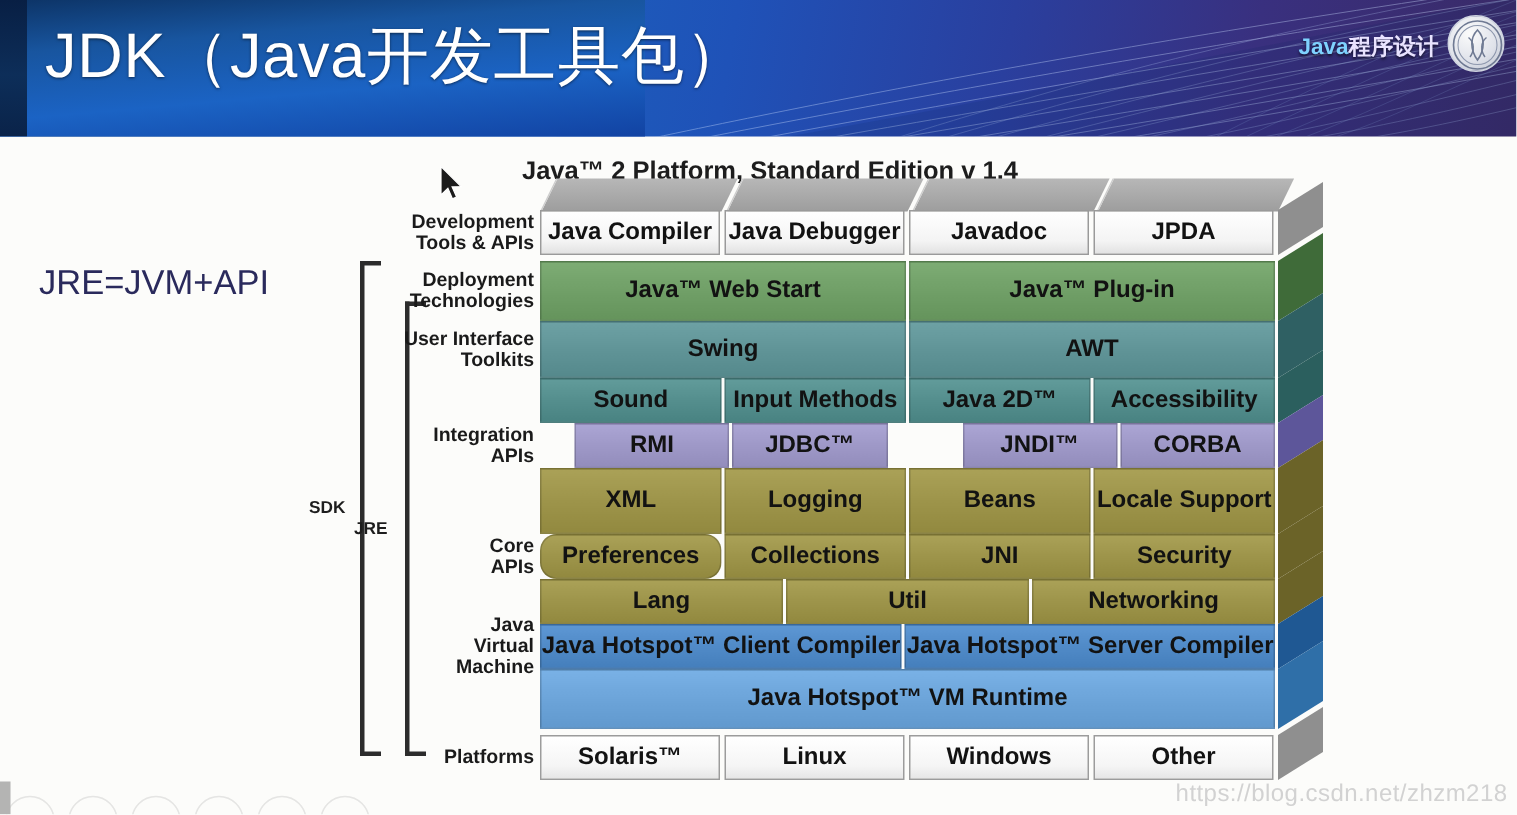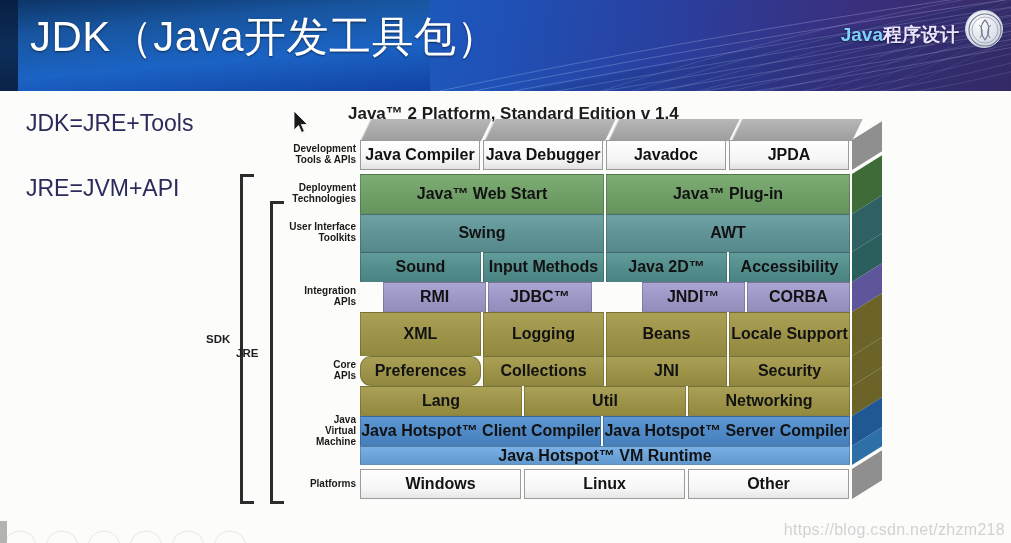--- a/index.html
+++ b/index.html
@@ -30,21 +30,21 @@
   .mesh { position:absolute; right:0; top:0; width:640px; height:91px; opacity:.85; }
   .banner-title {
     position: absolute; left: 30px; top: 16px;
     font-size: 42px; line-height: 1; color: #ffffff;
     letter-spacing: .5px;
     text-shadow: 0 1px 2px rgba(0,0,0,.55);
     white-space: nowrap;
   }
   .brand {
     position:absolute; right: 52px; top: 22px;
-    font-size: 19px; font-weight: bold; white-space: nowrap;
+    font-size: 15px; font-weight: bold; white-space: nowrap;
     text-shadow: 0 1px 2px rgba(0,0,0,.6);
   }
   .brand .b-java { color:#7fd2ff; }
   .brand .b-cn { color:#e9e3ff; }
   .seal {
     position:absolute; right:8px; top:10px; width:38px; height:38px;
     border-radius:50%;
     background: radial-gradient(circle at 38% 32%, #fbfbfb 0%, #dfe2ea 55%, #b9bfcc 100%);
     border:1px solid #cfd4e0;
   }
@@ -76,21 +76,21 @@
   }
   #bracket-sdk { left:8px; top:70px; width:3px; height:330px; }
   #bracket-jre { left:38px; top:97px; width:3px; height:303px; }
 
   
   .stack { position:absolute; left:128px; top:36px; width:500px; }
   .row { position:relative; width:492px; display:flex; }
   .row .rowlabel {
     position:absolute; right:100%; top:50%; transform:translateY(-50%);
     width:96px; margin-right:4px; text-align:right;
-    font-size:10px; font-weight:bold; line-height:1.08; color:#1a1a1a;
+    font-size:13px; font-weight:bold; line-height:1.08; color:#1a1a1a;
     white-space:pre-line;
   }
   .cell {
     position:relative; flex:1; height:100%;
     display:flex; align-items:center; justify-content:center;
     font-size:16px; font-weight:bold; color:#121212;
     white-space:nowrap;
   }
 
   
@@ -185,21 +185,20 @@
       <svg width="38" height="38" viewBox="0 0 38 38">
         <circle cx="19" cy="19" r="16" fill="none" stroke="#6f7a93" stroke-width="1.1"></circle>
         <circle cx="19" cy="19" r="13" fill="none" stroke="#8d97ad" stroke-width="0.7"></circle>
         <path d="M19 9 C14 14 14 22 19 29 C24 22 24 14 19 9 Z" fill="none" stroke="#6f7a93" stroke-width="1.1"></path>
         <path d="M13 14 C17 17 17 23 14 27" fill="none" stroke="#6f7a93" stroke-width="1"></path>
         <path d="M25 14 C21 17 21 23 24 27" fill="none" stroke="#6f7a93" stroke-width="1"></path>
       </svg>
     </div>
   </div>
 
-  <div class="lede" id="lede1">JDK=JRE+Tools</div>
   <div class="lede" id="lede2">JRE=JVM+API</div>
 
   <svg class="cursor" viewBox="0 0 18 26">
     <path d="M2,1 L2,20 L6.6,15.6 L9.6,22.5 L12.4,21.3 L9.4,14.6 L15.4,14.4 Z" fill="#1b1b1b" stroke="#ffffff" stroke-width="0.8"></path>
   </svg>
 
   <div class="diagram">
     <div class="diagram-title">
       <span>Java™ 2 Platform, Standard Edition v 1.4</span>
     </div>
@@ -344,33 +343,36 @@
 Virtual
 Machine</div>
           <div class="cell" style="background: linear-gradient(rgb(93, 151, 212) 0%, rgb(79, 137, 198) 55%, rgb(69, 127, 188) 100%);">
             <span>Java Hotspot™ Client Compiler</span>
           </div>
           <div class="cell" style="background: linear-gradient(rgb(93, 151, 212) 0%, rgb(79, 137, 198) 55%, rgb(69, 127, 188) 100%);">
             <span>Java Hotspot™ Server Compiler</span>
           </div>
           <div class="side" style="background: rgb(31, 88, 147);"></div>
         </div>
-        <div class="row band" style="height: 19px;">
+        <div class="row band" style="height: 40px;">
           <div class="cell" style="background: linear-gradient(rgb(121, 177, 230) 0%, rgb(107, 163, 216) 55%, rgb(97, 153, 206) 100%);">
             <span>Java Hotspot™ VM Runtime</span>
           </div>
           <div class="side" style="background: rgb(47, 111, 168);"></div>
         </div>
         <div class="row platforms" style="height: 30px;">
           <div class="rowlabel">Platforms</div>
           <div class="cell">
+            <span>Solaris™</span>
+          </div>
+          <div class="cell">
+            <span>Linux</span>
+          </div>
+          <div class="cell">
             <span>Windows</span>
-          </div>
-          <div class="cell">
-            <span>Linux</span>
           </div>
           <div class="cell">
             <span>Other</span>
           </div>
           <div class="side" style="background: rgb(143, 143, 143);"></div>
         </div>
       </div>
   </div>
 
   <svg class="bl-scallop" viewBox="0 0 270 26">

